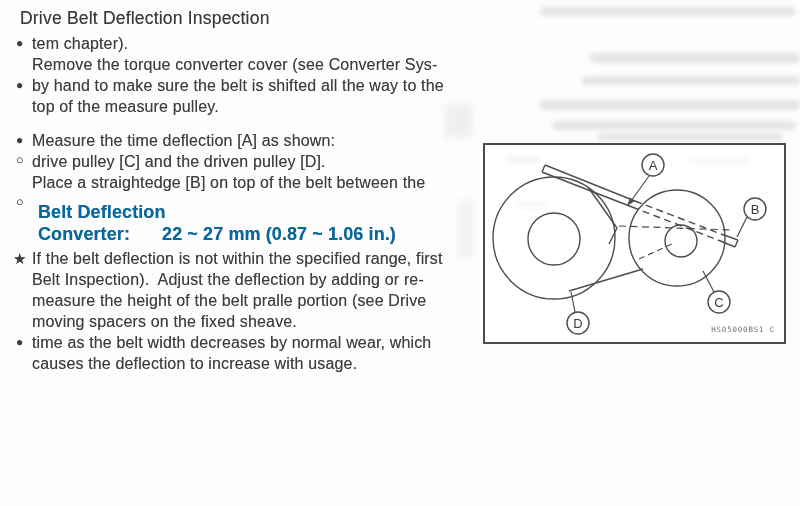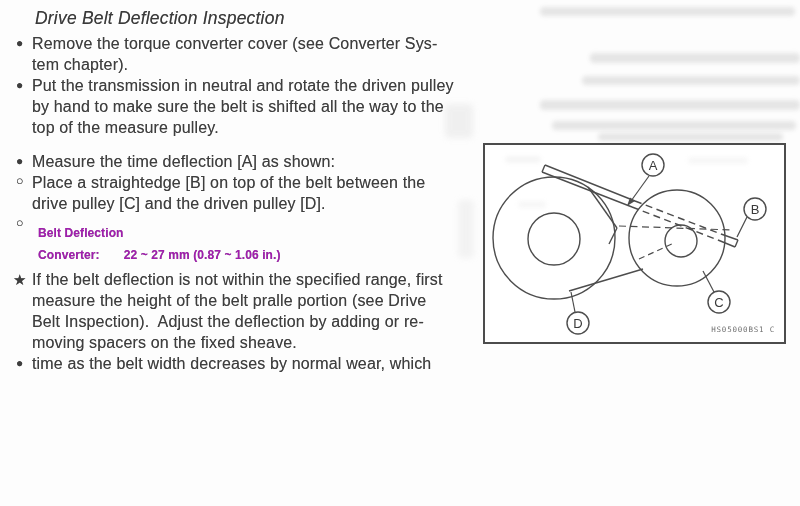--- a/index.html
+++ b/index.html
@@ -11,36 +11,36 @@
     font-family:"Liberation Sans","DejaVu Sans",sans-serif;
     color:#3e3e3e;
   }
   
   .textcol{
     position:absolute;left:8px;top:5px;width:464px;
     font-size:16px;line-height:21px;letter-spacing:.15px;
     text-shadow:0 0 .5px rgba(70,70,70,.6);
   }
   .title{
-    font-style:italic;font-size:17.5px;line-height:24px;
-    margin:1px 0 3px 27px;letter-spacing:.2px;color:#3a3a3a;
+    font-size:17.5px;line-height:24px;
+    margin:1px 0 3px 12px;letter-spacing:.2px;color:#3a3a3a;
   }
   .li{position:relative;padding-left:24px;}
   .li .marker{position:absolute;left:8px;top:0;line-height:21px;}
   .dot  .marker{font-size:12px;}
   .circ .marker{font-size:12.5px;top:-1px;}
   .star .marker{left:5px;font-size:15px;}
   .gap{margin-top:13px;}
   .star{margin-top:3px;}
   .line{white-space:pre;}
   .spec{
     margin:8px 0 3px 30px;font-weight:700;line-height:22px;
-    font-size:12px;color:#a21caf;letter-spacing:.1px;
+    font-size:18px;color:#0369a1;letter-spacing:.1px;
   }
-  .spec-row .value{margin-left:24px;}
+  .spec-row .value{margin-left:32px;}
   
   .figure{
     position:absolute;left:483px;top:143px;width:303px;height:201px;
     border:2px solid #4c4c4c;background:#fff;box-sizing:border-box;
   }
   .figure svg{display:block;}
   .diag{stroke:#4d4d4d;fill:none;stroke-width:1.4;}
   .diag-thin{stroke:#4d4d4d;fill:none;stroke-width:1.2;}
   .dashed{stroke-dasharray:7 4.5;}
   .dashed2{stroke-dasharray:6 4;}
@@ -79,64 +79,64 @@
 <div class="ghost g6"></div>
 <div class="ghost g7"></div>
 <div class="ghost g8"></div>
 
 <div class="textcol">
 
   <div class="title">Drive Belt Deflection Inspection</div>
 
   <div class="li dot">
     <span class="marker">●</span>
+    <div class="line">tem chapter).</div>
     <div class="line">Remove the torque converter cover (see Converter Sys-</div>
-    <div class="line">tem chapter).</div>
   </div>
 
   <div class="li dot">
     <span class="marker">●</span>
-    <div class="line">Put the transmission in neutral and rotate the driven pulley</div>
     <div class="line">by hand to make sure the belt is shifted all the way to the</div>
     <div class="line">top of the measure pulley.</div>
   </div>
 
   <div class="li dot gap">
     <span class="marker">●</span>
     <div class="line">Measure the time deflection [A] as shown:</div>
   </div>
 
   <div class="li circ">
     <span class="marker">○</span>
+    <div class="line">drive pulley [C] and the driven pulley [D].</div>
     <div class="line">Place a straightedge [B] on top of the belt between the</div>
-    <div class="line">drive pulley [C] and the driven pulley [D].</div>
   </div>
 
   <div class="li circ">
     <span class="marker">○</span>
   </div>
 
   <div class="spec">
     <div class="spec-h">Belt Deflection</div>
     <div class="spec-row">
       <span class="label">Converter:</span><span class="value">22 ~ 27 mm (0.87 ~ 1.06 in.)</span>
     </div>
   </div>
 
   <div class="li star">
     <span class="marker">★</span>
     <div class="line">If the belt deflection is not within the specified range, first</div>
+    <div class="line">Belt Inspection).  Adjust the deflection by adding or re-</div>
     <div class="line">measure the height of the belt pralle portion (see Drive</div>
-    <div class="line">Belt Inspection).  Adjust the deflection by adding or re-</div>
     <div class="line">moving spacers on the fixed sheave.</div>
   </div>
 
   <div class="li dot">
     <span class="marker">●</span>
     <div class="line">time as the belt width decreases by normal wear, which</div>
+    <div class="line">causes the deflection to increase with usage.</div>
   </div>
 
 </div>
 
 <div class="figure">
   <svg width="299" height="197" viewBox="0 0 299 197">
 
     <circle class="diag" cx="69" cy="93" r="61"></circle>
     <circle class="diag" cx="69" cy="94" r="26"></circle>
     <circle class="diag" cx="192" cy="93" r="48"></circle>

